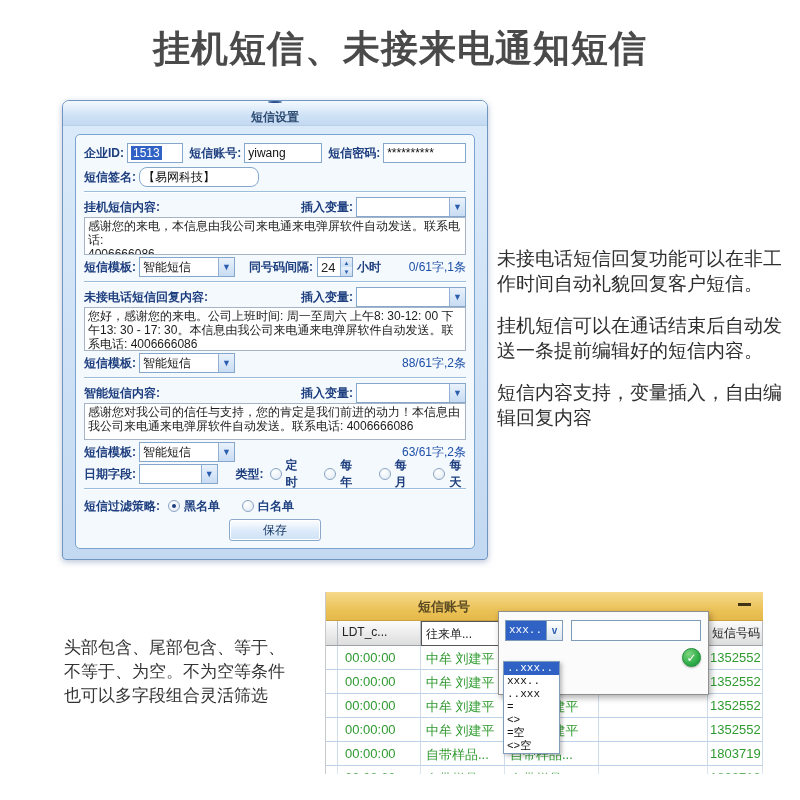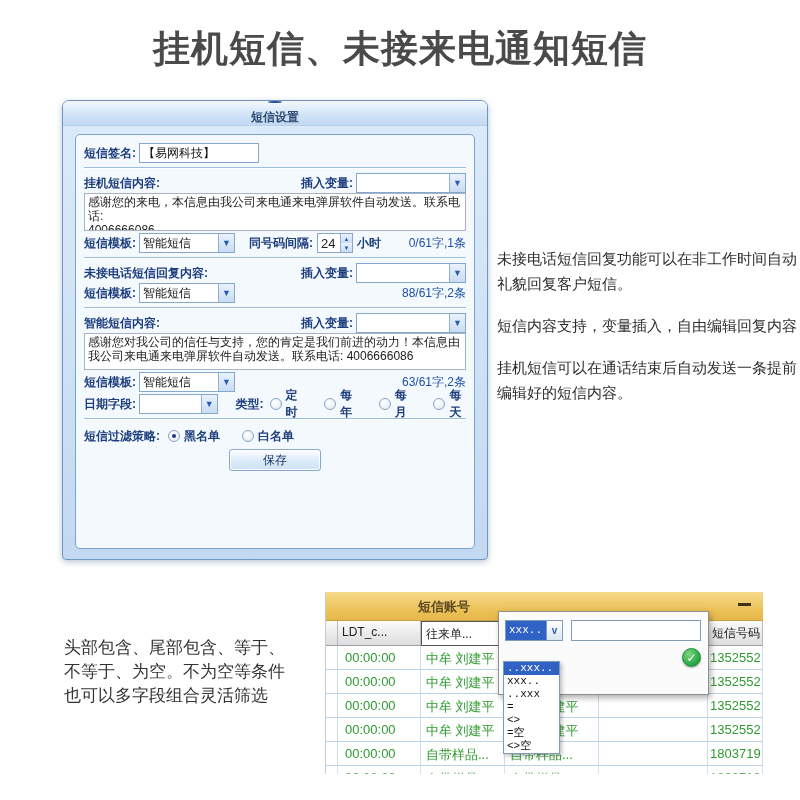--- a/index.html
+++ b/index.html
@@ -83,21 +83,21 @@
   .radio-item { display:flex; align-items:center; font-size:12px; font-weight:bold; color:#1d3e7e; margin-right:22px; }
   .save-row { display:flex; justify-content:center; margin-top:3px; }
   .save-btn {
     width:92px; height:22px; font-size:12px; color:#1b3a66; text-align:center; line-height:20px;
     background:linear-gradient(#fdfefe,#dceafa 55%,#cfe2f4); border:1px solid #8aa8cc; border-radius:3px;
     box-shadow:inset 0 0 0 1px #fff;
   }
 
   
   .notes-right { position:absolute; left:497px; top:246px; width:302px; }
-  .notes-right p { margin:0 0 17px 0; font-size:15px; line-height:25px; color:#2e2e2e; font-weight:500; }
+  .notes-right p { margin:0 0 17px 0; font-size:19px; line-height:25px; color:#2e2e2e; font-weight:500; }
 
   
   .notes-left { position:absolute; left:64px; top:636px; width:268px; }
   .notes-left div { font-size:17px; line-height:24px; color:#333; }
 
   
   .hist {
     position:absolute; left:325px; top:592px; width:438px; height:182px;
     overflow:hidden; background:#fff; border-left:1px solid #c9c9c9;
   }
@@ -174,22 +174,32 @@
 <div class="dialog">
   <div class="titlebar">
     <span class="app-icon"></span>
     <span class="t-text">短信设置</span>
     <span class="win-btn">−</span>
     <span class="win-btn">x</span>
   </div>
   <div class="panel">
 
     <div class="frow">
+      <span class="lbl">企业ID:</span>
+      <span class="tbox" style="width:66px;">
+          <span class="sel-val">1513</span>
+        </span>
+      <span class="lbl">短信账号:</span>
+      <span class="tbox" style="width:92px;">yiwang</span>
+      <span class="lbl">短信密码:</span>
+      <span class="tbox" style="width:98px; margin-right:0;">**********</span>
+    </div>
+    <div class="frow">
       <span class="lbl">短信签名:</span>
-      <span class="tbox" style="width:120px;">【易网科技】</span>
+      <span class="tbox" style="width:120px;border-radius:8px;">【易网科技】</span>
     </div>
 
     <div class="sep"></div>
 
     <div class="sec-head">
       <span class="lbl">挂机短信内容:</span>
       <span class="spacer"></span>
       <span class="lbl">插入变量:</span>
       <span class="combo" style="width:110px;">
         <span class="c-val"></span>
@@ -220,20 +230,21 @@
 
     <div class="sec-head">
       <span class="lbl">未接电话短信回复内容:</span>
       <span class="spacer"></span>
       <span class="lbl">插入变量:</span>
       <span class="combo" style="width:110px;">
         <span class="c-val"></span>
         <span class="c-btn">▼</span>
       </span>
     </div>
+    <div class="ta" style="height:44px;">您好，感谢您的来电。公司上班时间: 周一至周六 上午8: 30-12: 00 下午13: 30 - 17: 30。本信息由我公司来电通来电弹屏软件自动发送。联系电话: 4006666086</div>
     <div class="ctrl-row">
       <span class="lbl">短信模板:</span>
       <span class="combo" style="width:96px;">
         <span class="c-val">智能短信</span>
         <span class="c-btn">▼</span>
       </span>
       <span class="count">88/61字,2条</span>
     </div>
 
     <div class="sep"></div>
@@ -296,22 +307,22 @@
     </div>
 
     <div class="save-row">
       <div class="save-btn">保存</div>
     </div>
   </div>
 </div>
 
 <div class="notes-right">
   <p>未接电话短信回复功能可以在非工作时间自动礼貌回复客户短信。</p>
+  <p>挂机短信可以在通话结束后自动发送一条提前编辑好的短信内容。</p>
   <p>短信内容支持，变量插入，自由编辑回复内容</p>
-  <p>挂机短信可以在通话结束后自动发送一条提前编辑好的短信内容。</p>
 </div>
 
 <div class="notes-left">
   <div>头部包含、尾部包含、等于、</div>
   <div>不等于、为空。不为空等条件</div>
   <div>也可以多字段组合灵活筛选</div>
 </div>
 
 <div class="hist">
   <div class="hist-bar">

